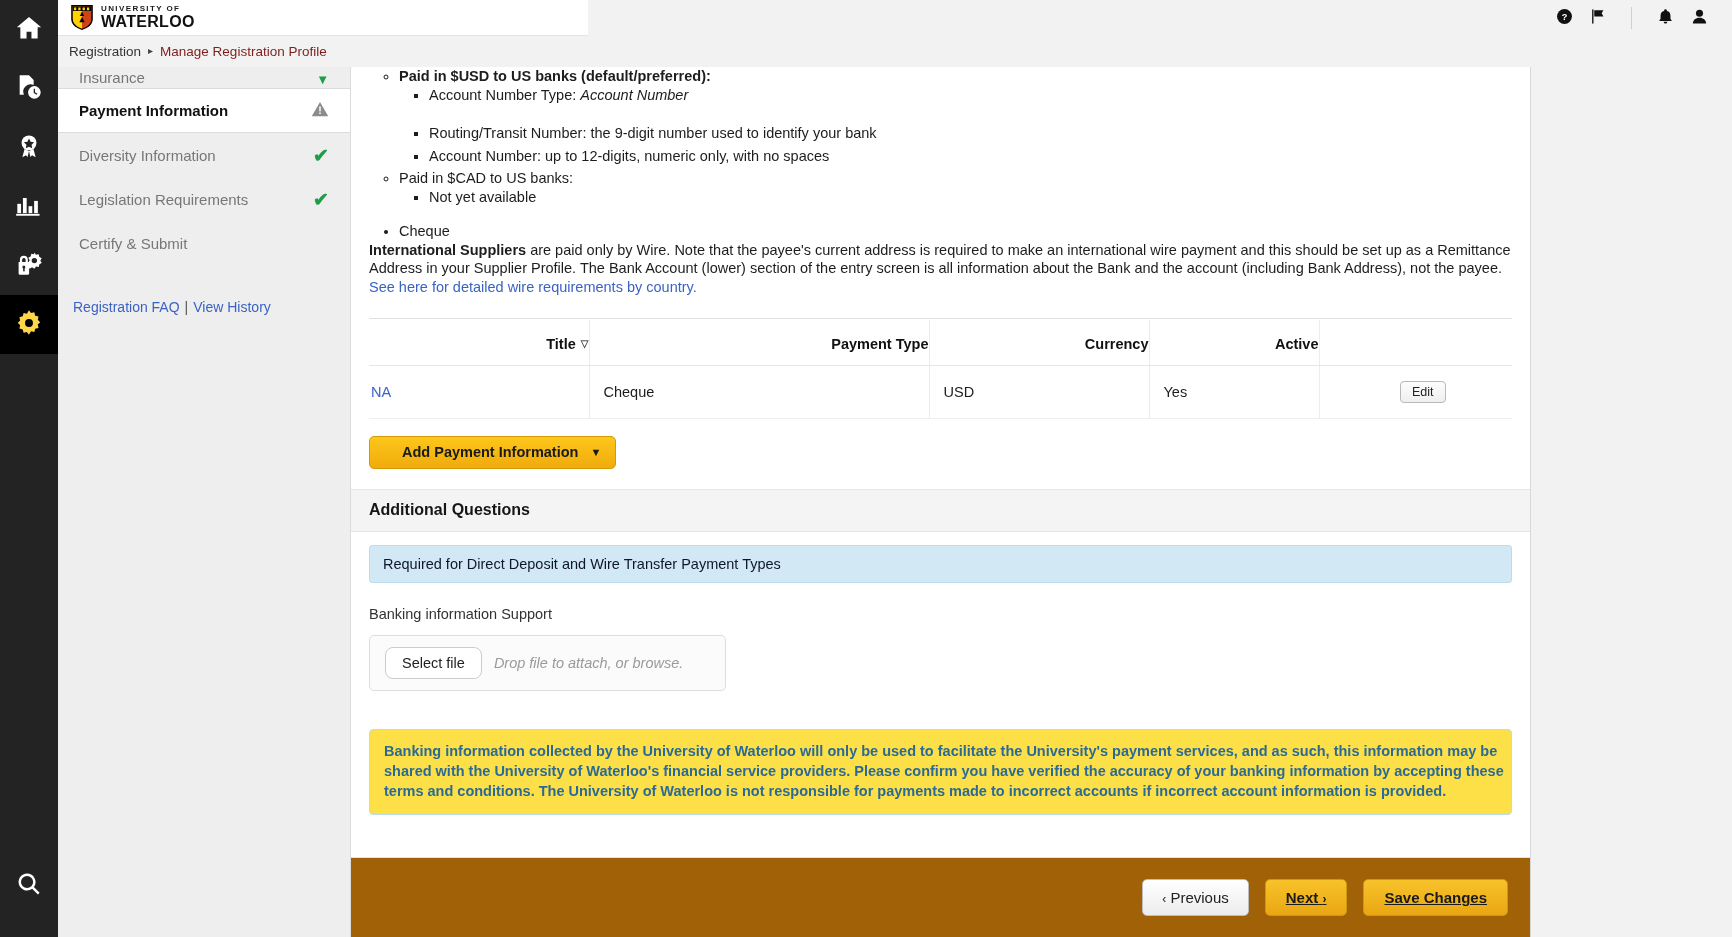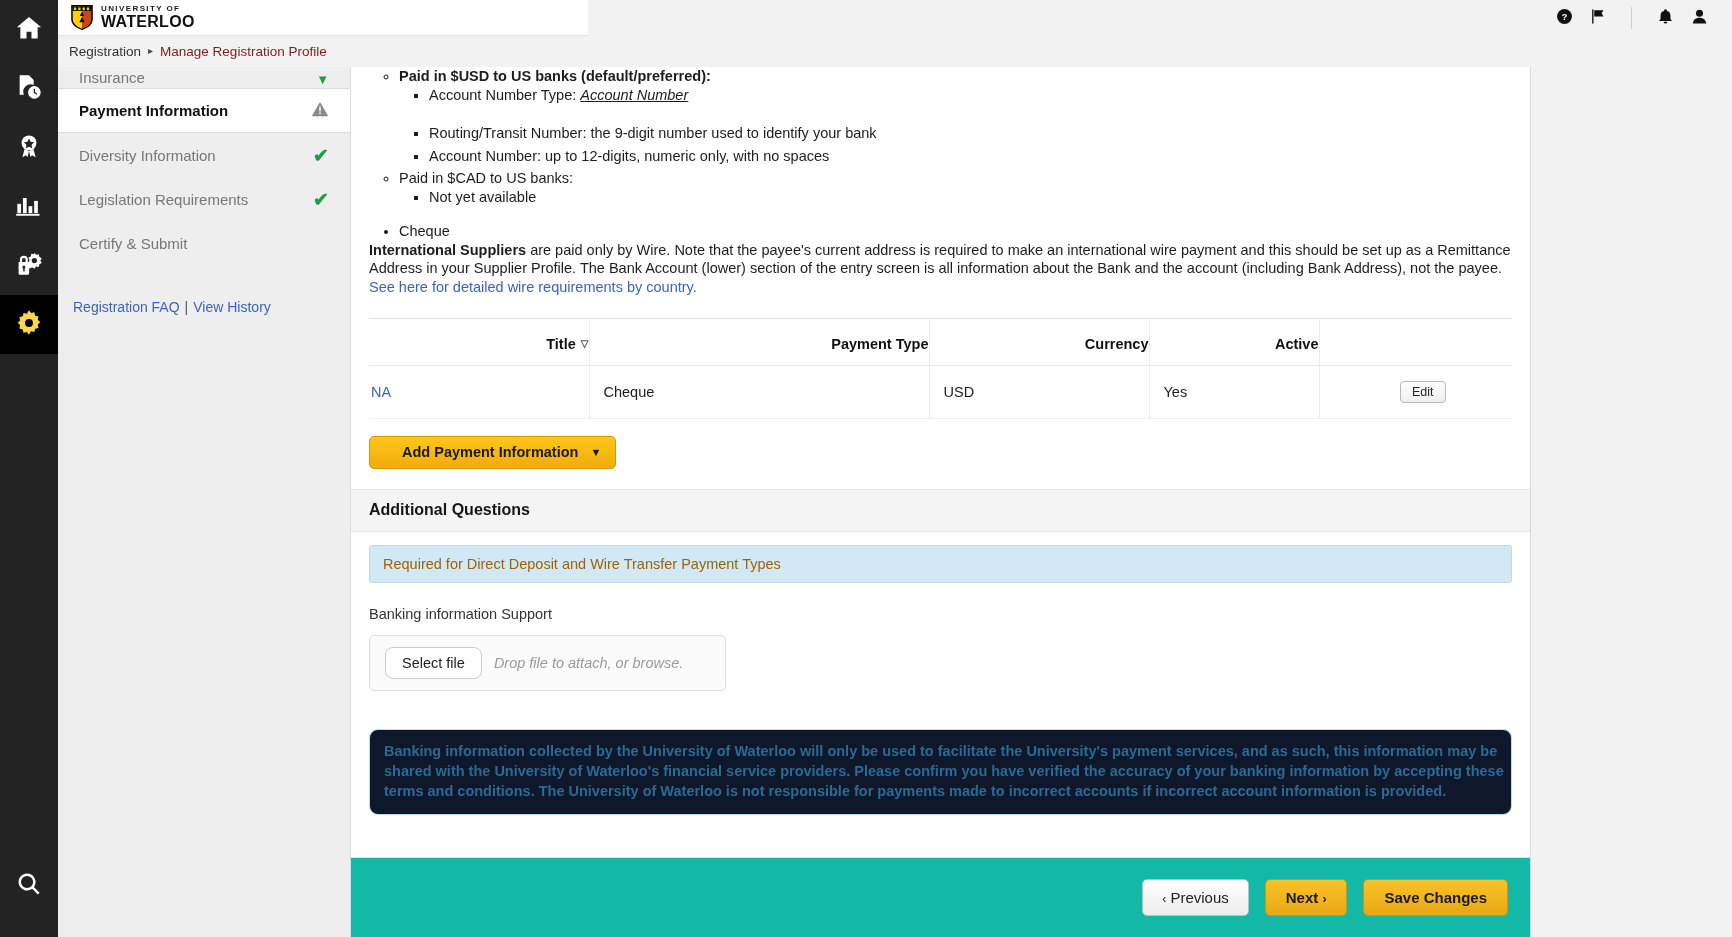--- a/index.html
+++ b/index.html
@@ -126,21 +126,21 @@
     color: #1d1d1d;
   }
   #main-inner { padding: 0 18px 0 18px; }
 
   ul.lv1 { list-style: disc; margin: 0 0 0 30px; }
   ul.lv2 { list-style: circle; margin: 0 0 0 30px; }
   ul.lv3 { list-style: square; margin: 0 0 0 30px; }
   ul.lv1 > li, ul.lv2 > li, ul.lv3 > li { line-height: 18.5px; margin: 0; }
   ul.lv3 > li { margin-bottom: 4px; }
   .b { font-weight: bold; }
-  .i { font-style: italic; text-decoration: underline; }
+  .i { font-style: italic; }
   .spacer-li { height: 12px; list-style: none; }
 
   p.para { line-height: 18.5px; margin: 0; }
   .pmargin-top { margin-top: 18px; }
   a.blue { color: #3b63c4; text-decoration: none; cursor: pointer; }
 
   hr.rule {
     border: 0; border-top: 1px solid #e0e0e0; margin: 22px 0 0 0;
   }
 
@@ -194,80 +194,80 @@
     border-bottom: 1px solid #e6e6e6;
     margin: 20px -18px 0 -18px;
     padding: 11px 18px 12px 18px;
     font-size: 16px; font-weight: bold; color: #161616;
   }
   .info-band {
     background: #d2e9f5; border: 1px solid #bcdcee;
     border-radius: 3px;
     margin-top: 13px;
     padding: 10px 13px;
-    color: #a16207; font-size: 14.5px;
+    color: #0f172a; font-size: 14.5px;
   }
   .field-label { margin-top: 23px; font-size: 14.5px; color: #333; }
   .dropzone {
     margin-top: 13px;
     width: 357px; height: 56px;
     border: 1px solid #dddddd; border-radius: 5px;
     background: #fbfbfb;
     display: flex; align-items: center; padding-left: 15px; gap: 12px;
   }
   button.select-file {
     font-family: "Liberation Sans", sans-serif;
     font-size: 14.5px; color: #222;
     background: #ffffff;
     border: 1px solid #cccccc; border-radius: 8px;
     padding: 7px 16px; cursor: pointer;
   }
   .drop-hint { color: #9a9a9a; font-style: italic; font-size: 14.5px; }
 
   .terms-band {
-    background: #0f172a; border: 1px solid #bcdcee; border-radius: 9px;
+    background: #fde047; border: 1px solid #bcdcee; border-radius: 4px;
     margin-top: 38px;
     padding: 11px 2px 13px 14px;
     color: #2b6a96; font-size: 14.5px; font-weight: bold;
     line-height: 20px;
   }
   .agree-wrap {
     margin-top: 15px;
     display: inline-flex; align-items: center; gap: 10px;
     border: 3px solid #e8222b;
     padding: 6px 11px 7px 11px;
     background: #ffffff;
   }
   .agree-wrap input[type=checkbox] { width: 14px; height: 14px; margin: 0; cursor: pointer; }
   .agree-text { font-size: 14.5px; color: #1d1d1d; }
   .req-star { font-size: 15px; color: #111; margin-left: 4px; }
 
   
   #footer {
     position: absolute; left: 351px; top: 857px;
     width: 1180px; height: 80px;
-    background: #14b8a6;
+    background: #a16207;
     border-top: 1px solid #e2e2e2;
     border-right: 1px solid #d8d8d8;
     display: flex; align-items: center; justify-content: flex-end;
     padding-right: 22px; gap: 16px;
   }
   button.prev-btn {
     font-family: "Liberation Sans", sans-serif;
     font-size: 15px; color: #222;
     background: linear-gradient(#ffffff,#ececec);
     border: 1px solid #bdbdbd; border-radius: 5px;
     padding: 9px 19px; cursor: pointer;
   }
   button.next-btn, button.save-btn {
     font-family: "Liberation Sans", sans-serif;
     font-size: 15px; font-weight: bold; color: #1a1a1a;
     background: linear-gradient(#f8c22a,#e9a713);
     border: 1px solid #d09808; border-radius: 5px;
-    padding: 9px 20px; cursor: pointer;
+    padding: 9px 20px; cursor: pointer; text-decoration: underline;
   }
   .chev { font-size: 12px; }
 </style>
 </head>
 <body>
 
 <div id="rail">
   <div class="rail-item">
     <span>
       <svg viewBox="0 0 24 24">

